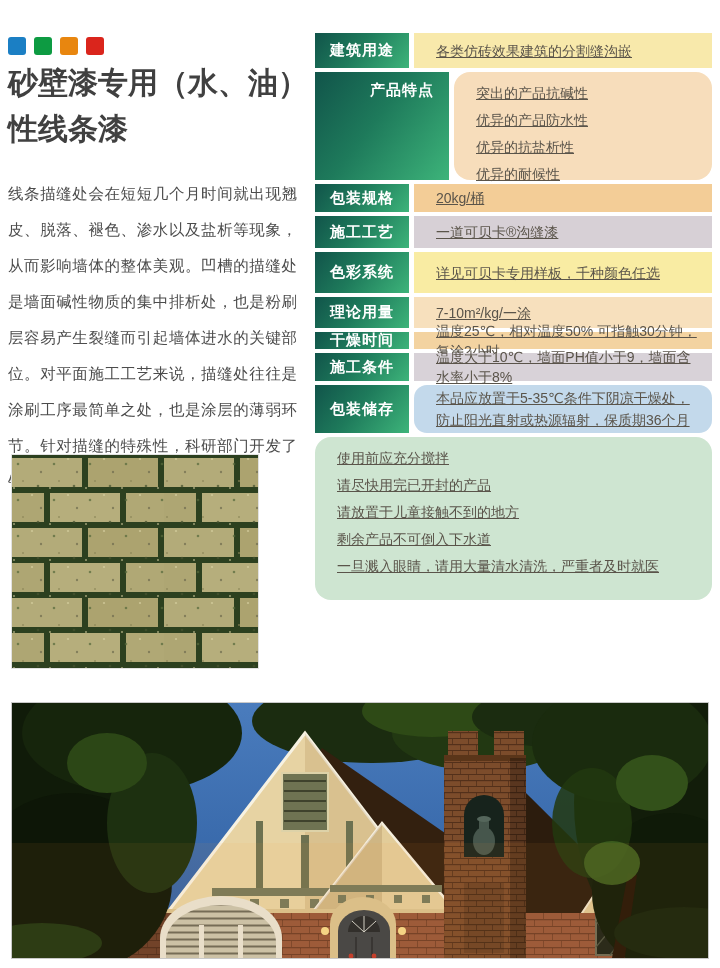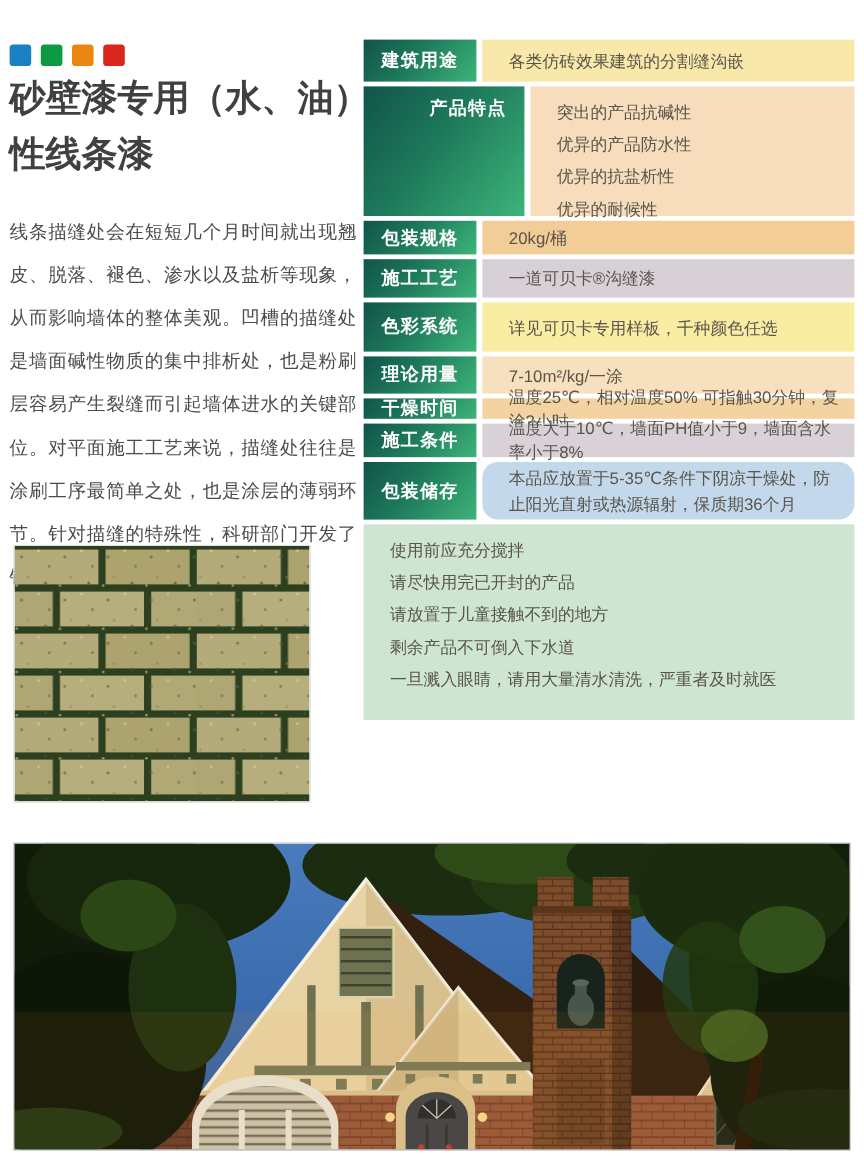--- a/index.html
+++ b/index.html
@@ -18,30 +18,30 @@
   
   .intro{position:absolute;left:8px;top:176px;width:289px;margin:0;
          font-size:15.5px;line-height:36px;color:#4c4c4c;text-align:justify;}
 
   
   .swatch{position:absolute;left:12px;top:455px;width:246px;height:213px;
           outline:1px solid #e2e2e2;}
 
   
   .spec{position:absolute;left:303px;top:33px;width:409px;}
-  .row{display:flex;margin-bottom:4px;}
+  .row{display:flex;margin-bottom:4px;margin-left:12px;}
   .lbl{flex:none;width:94px;margin-right:5px;display:flex;align-items:center;justify-content:center;
        color:#fff;font-weight:bold;font-size:15px;letter-spacing:1px;
        background:linear-gradient(128deg,#11544a 0%,#1e7a5b 45%,#3db47a 100%);}
   .val{flex:1;display:flex;align-items:center;padding:0 10px 0 22px;
-       font-size:14px;line-height:20px;color:#5a544a;white-space:pre-line;}
+       font-size:14px;line-height:20px;color:#5a544a;white-space:pre-line;text-decoration:underline;}
   .r0{height:35px}.r1{height:108px}.r2{height:28px}.r3{height:32px}.r4{height:41px}
   .r5{height:31px}.r6{height:17px}.r7{height:28px}.r8{height:48px}.r9{height:163px}
   .r1 .lbl,.r9 .lbl{align-items:flex-start;padding-top:9px;padding-left:40px;}
-  .r1 .val,.r9 .val{align-items:flex-start;padding-top:8px;line-height:27px;}
+  .r1 .val,.r9 .val{align-items:flex-start;padding-top:8px;line-height:27px;border-radius:16px;}
   .r8 .val{line-height:22px;}
   .r9 .lbl{background:linear-gradient(168deg,#58a3c9 0%,#a9c6e2 38%,#bccdea 58%,#67bdcc 100%);}
 
   
   .photo{position:absolute;left:12px;top:703px;width:696px;height:255px;
          outline:1px solid #c9c9c9;}
   svg{display:block;}
 </style>
 </head>
 <body>

